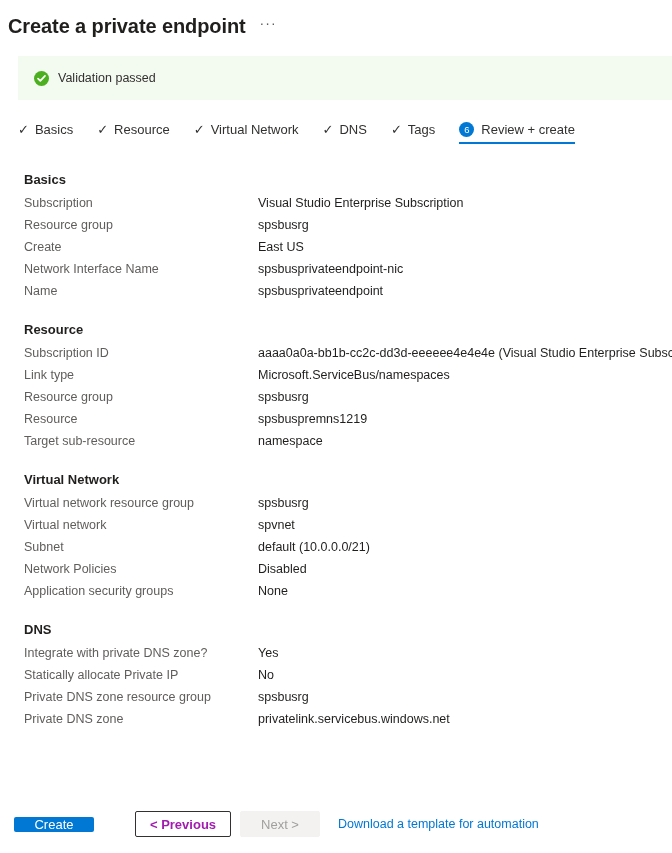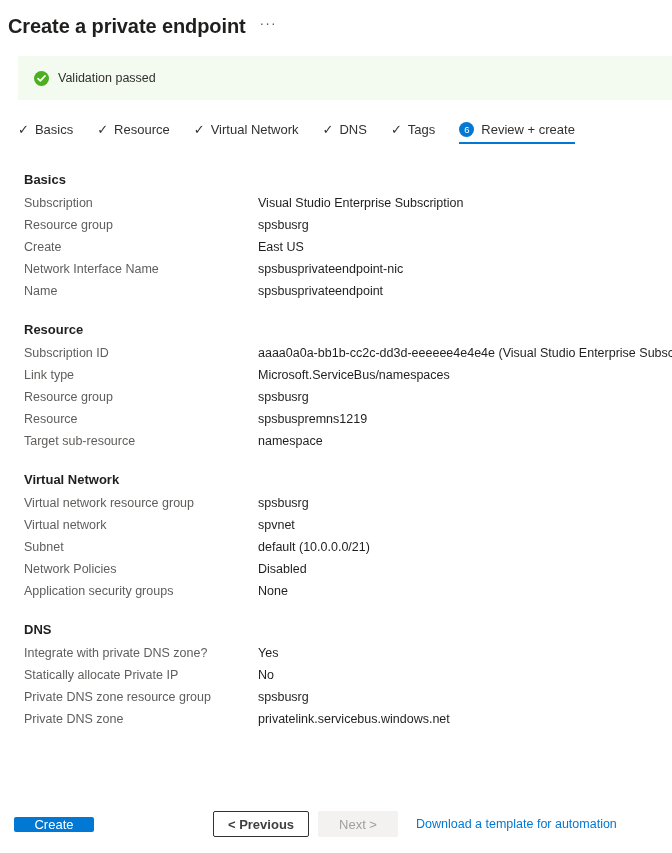--- a/index.html
+++ b/index.html
@@ -179,25 +179,25 @@
   .btn-create {
     margin-left: 14px;
     width: 80px;
     height: 15px;
     background: #0078d4;
     color: #ffffff;
     border: none;
     font-weight: 400;
   }
   .btn-previous {
-    margin-left: 119px;
+    margin-left: 41px;
     width: 96px;
     height: 26px;
     background: #ffffff;
-    color: #404040;
+    color: #a21caf;
     border: 1px solid #323130;
     font-weight: 600;
   }
   .btn-next {
     margin-left: 9px;
     width: 80px;
     height: 26px;
     background: #f3f2f1;
     color: #a19f9d;
     border: 1px solid #f3f2f1;

